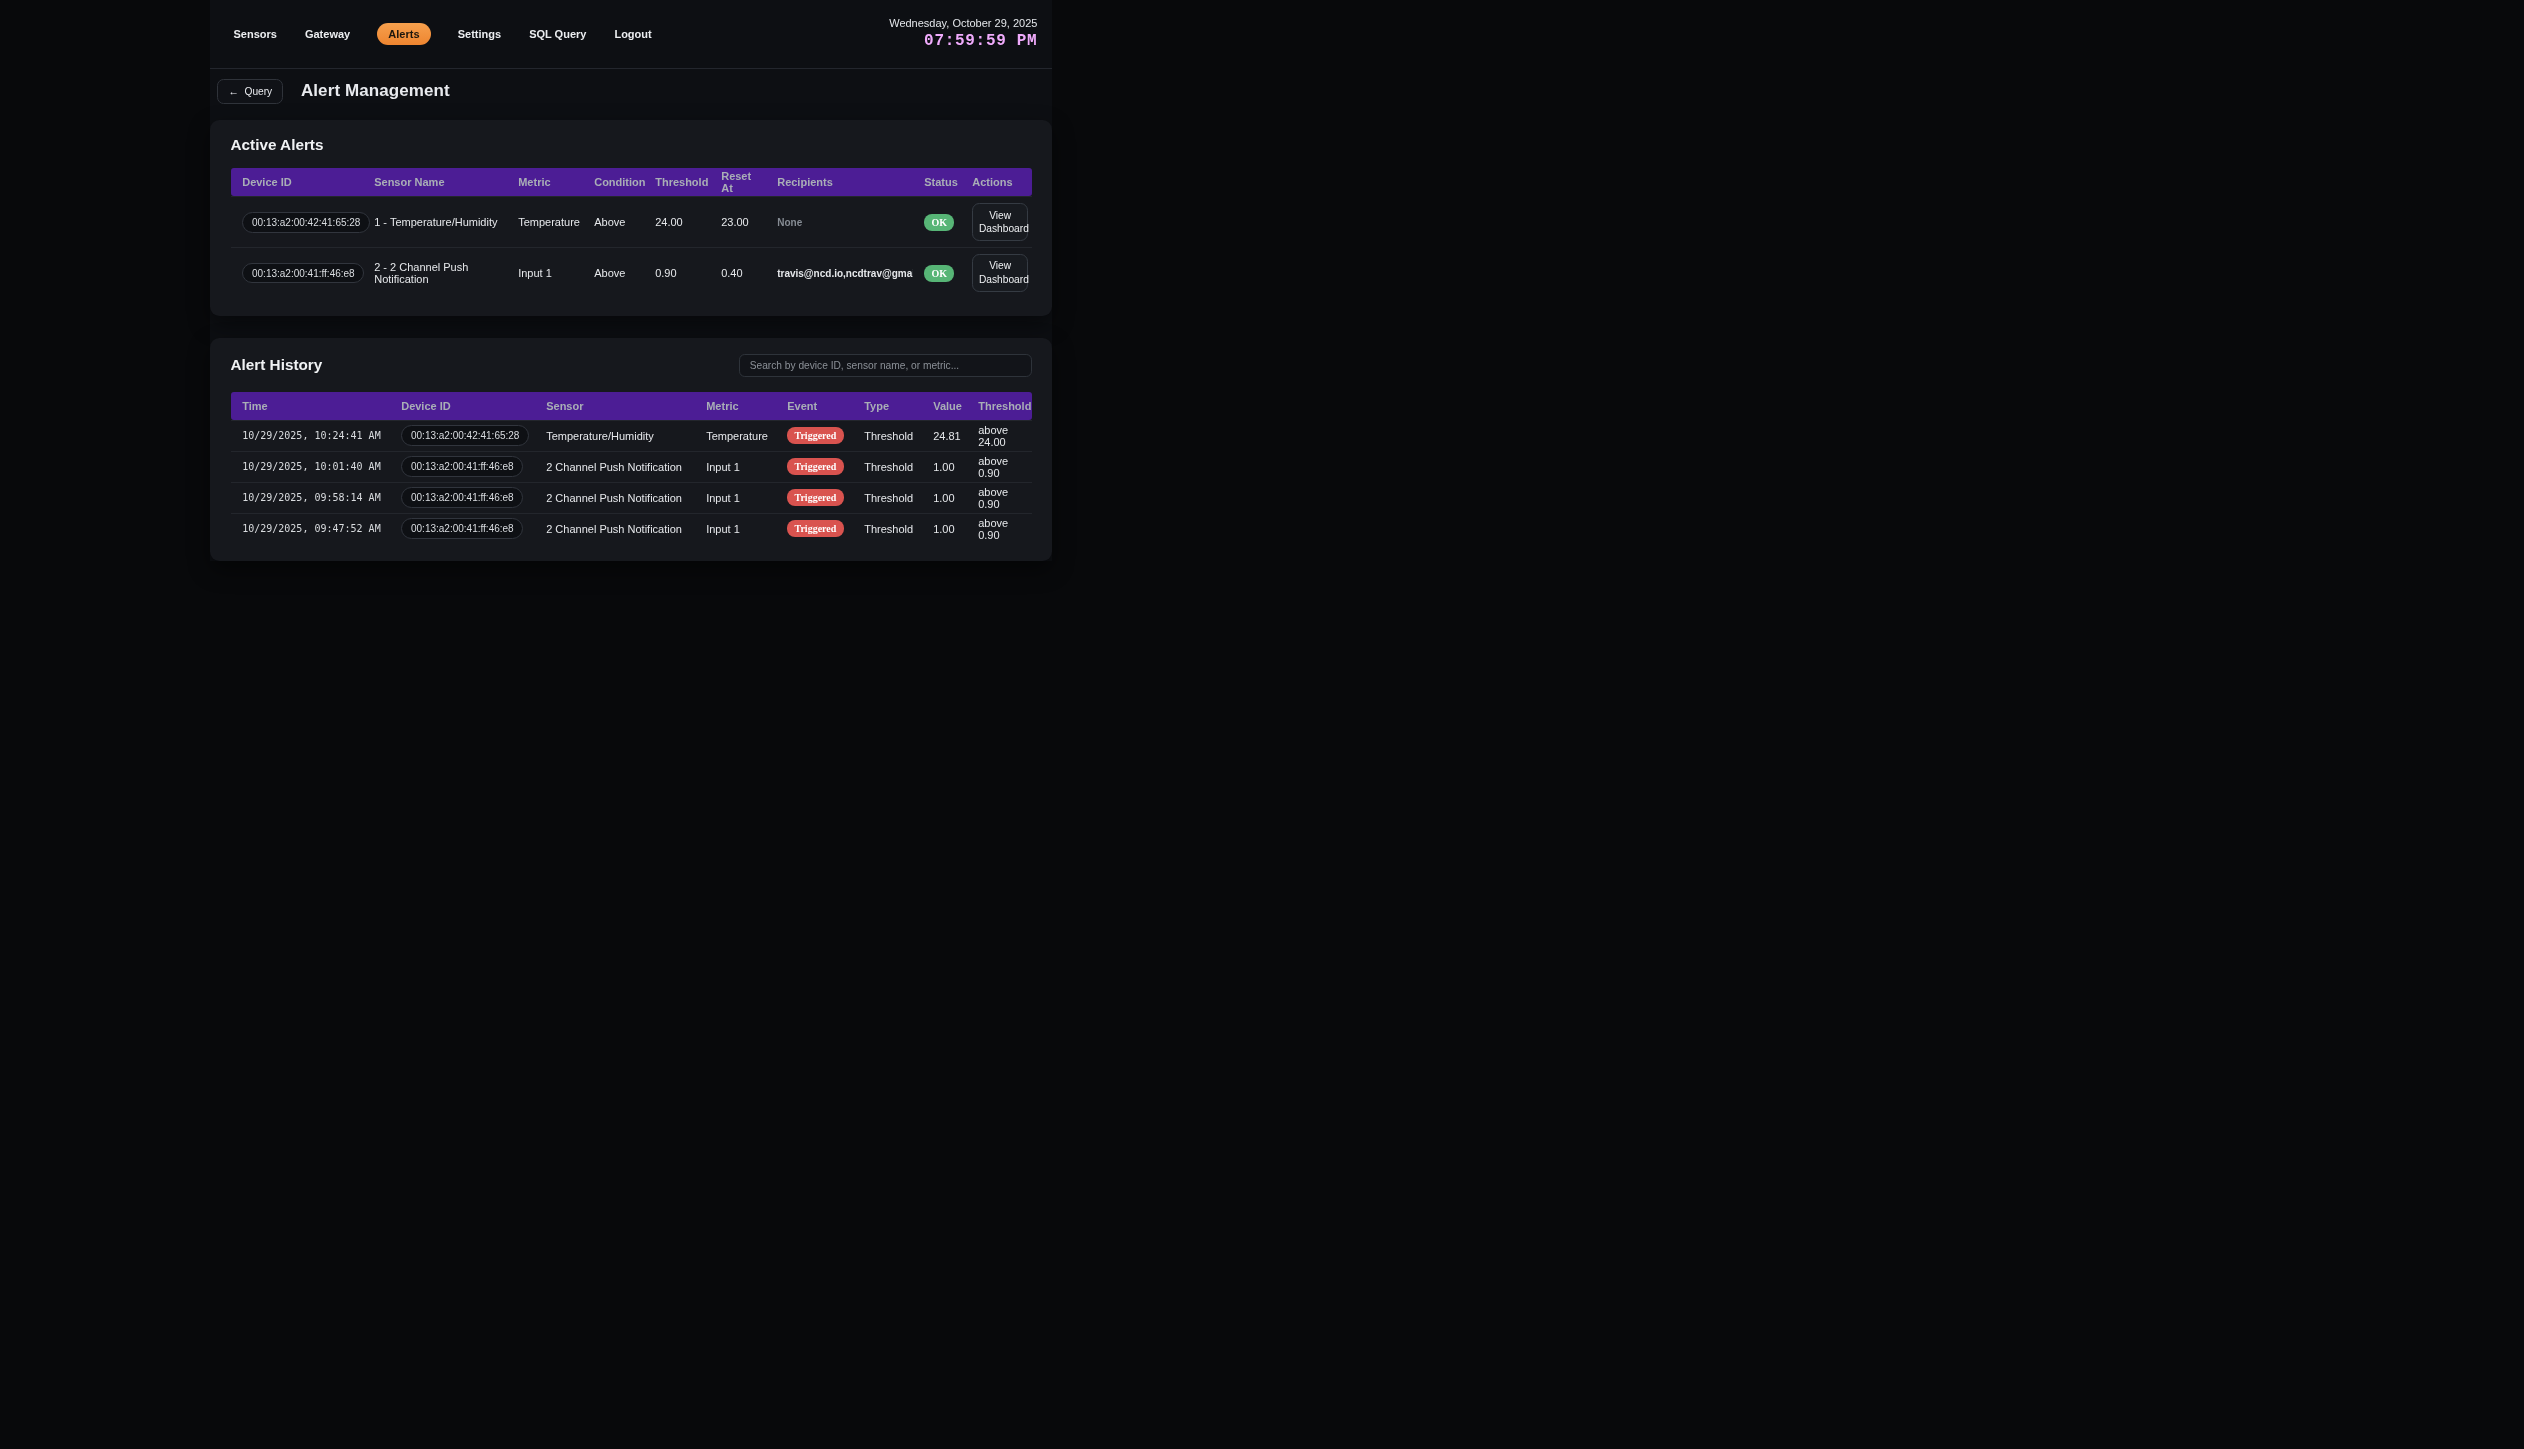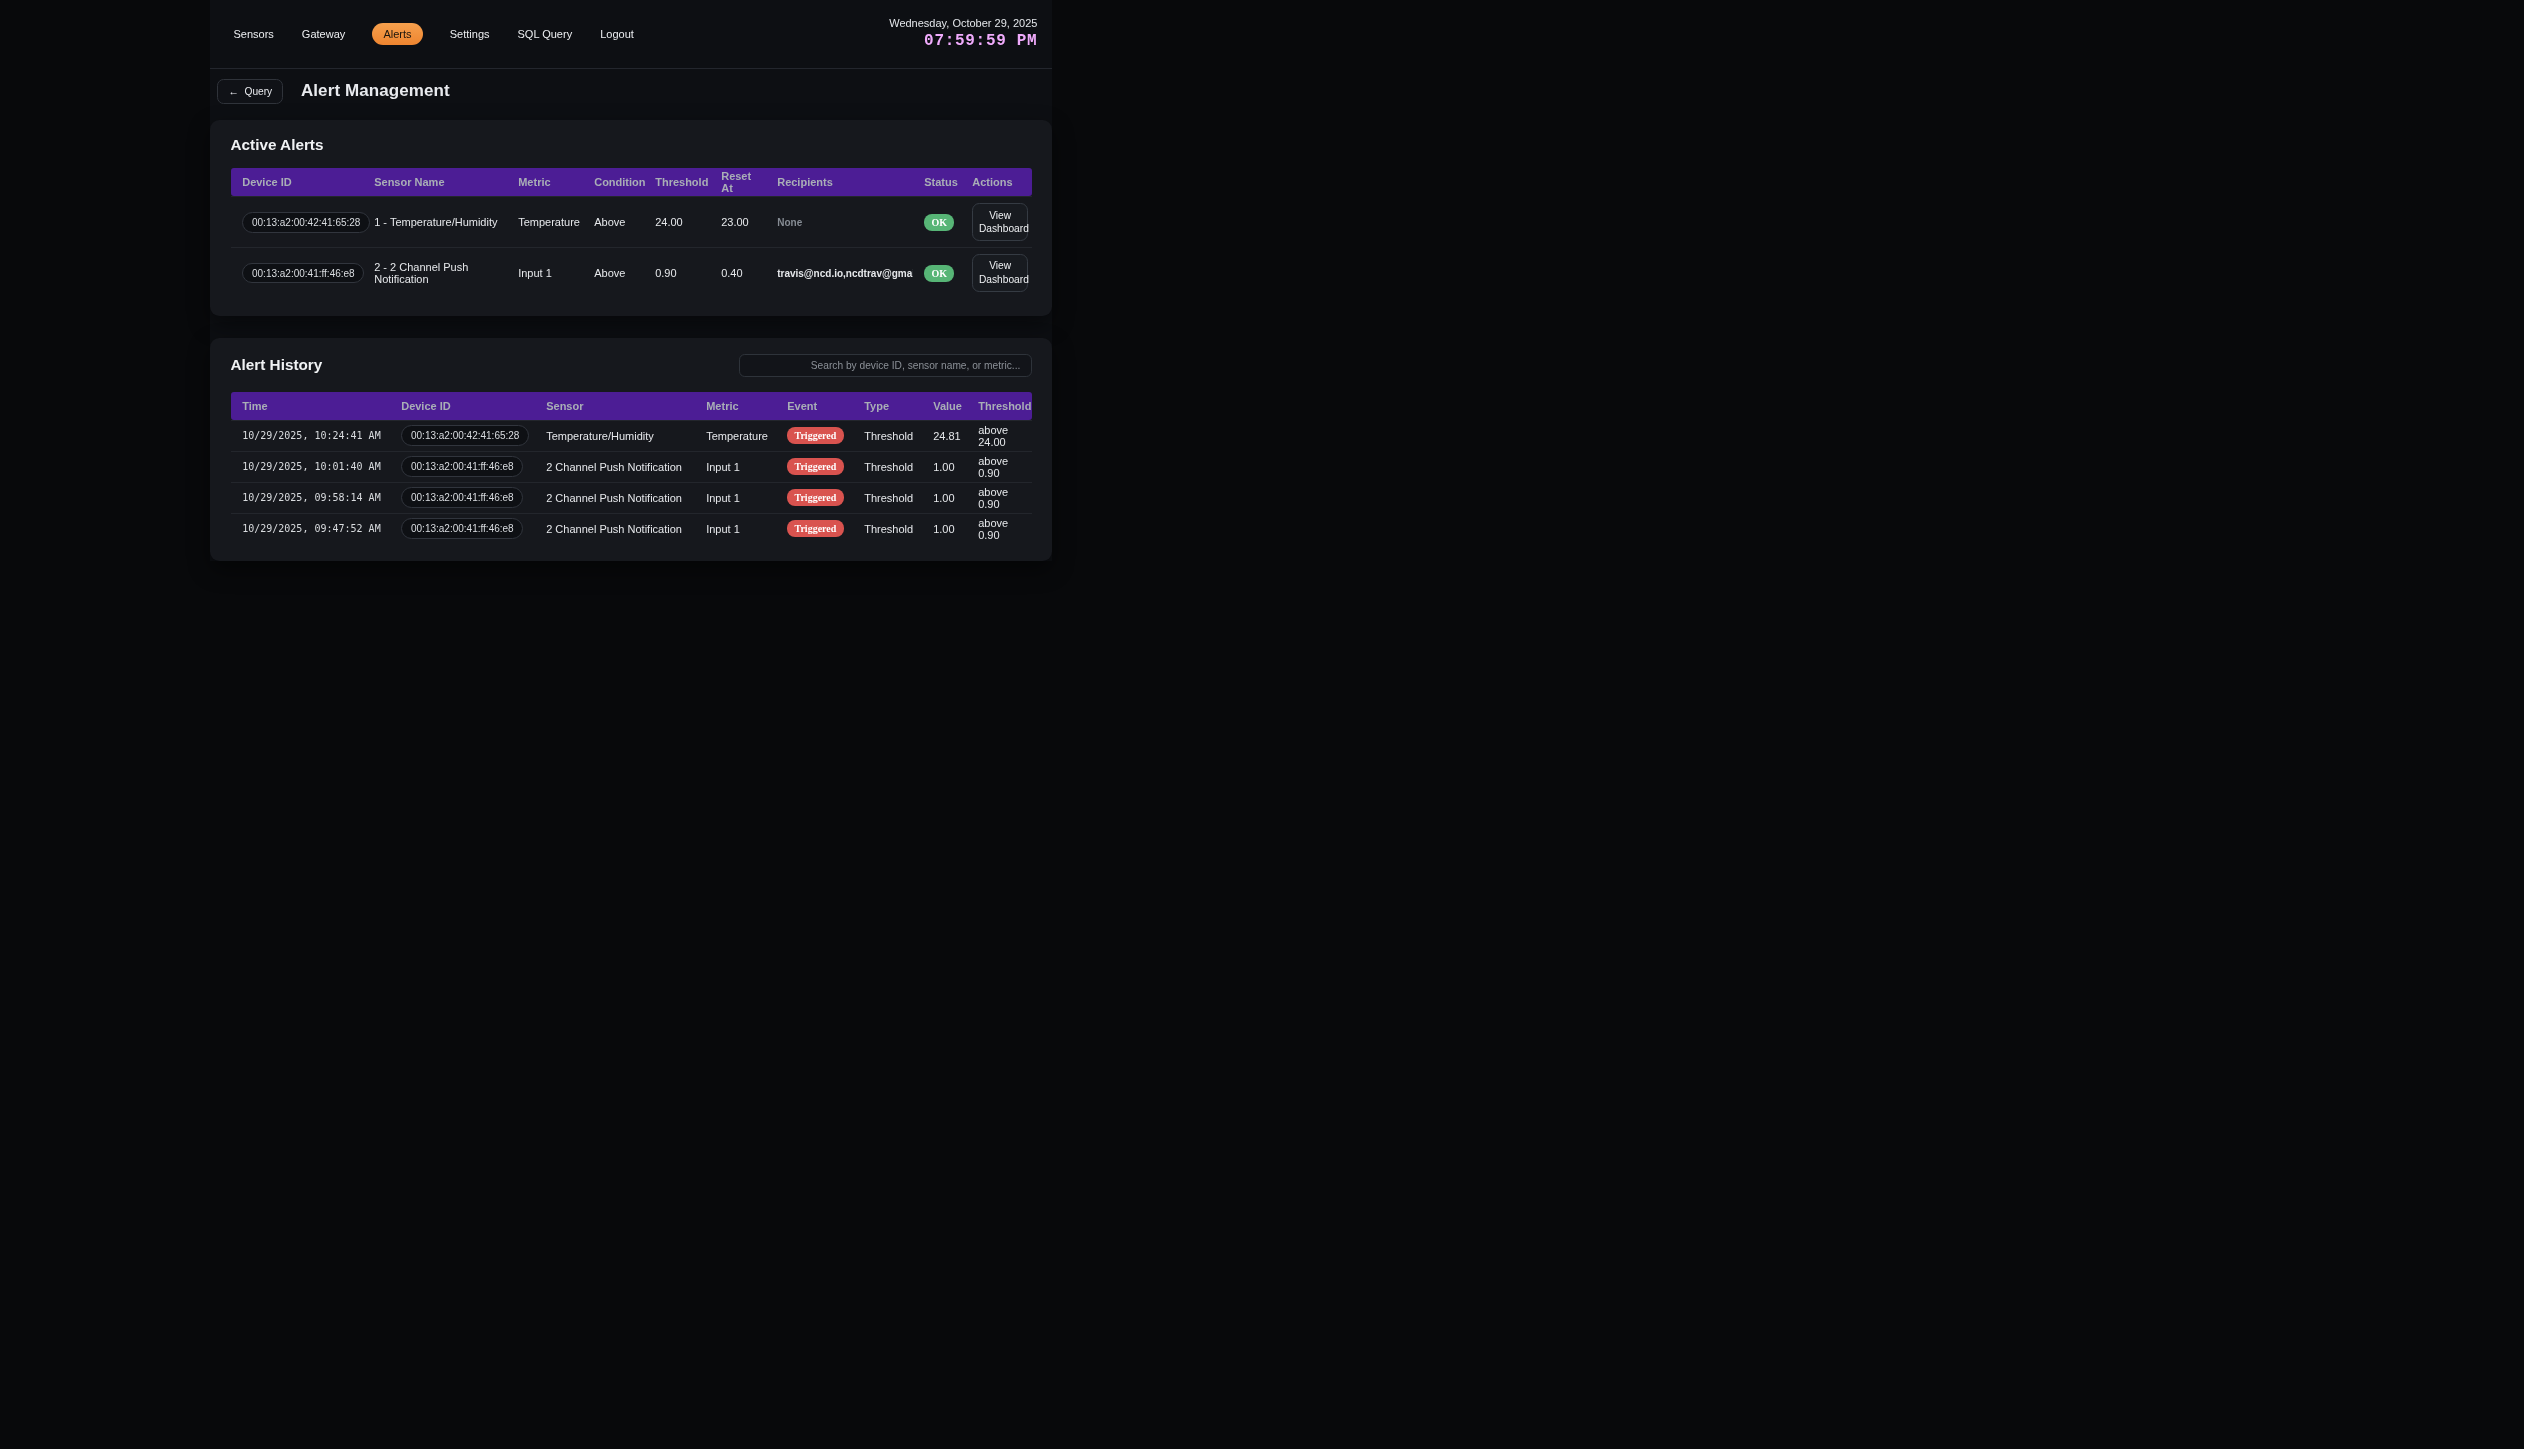--- a/index.html
+++ b/index.html
@@ -18,21 +18,21 @@
 
   
   .topbar {
     height:69px;
     display:flex; align-items:center; justify-content:space-between;
     border-bottom:0.7px solid #23262d;
     padding:0 14.6px 0 22px;
   }
   .nav { display:flex; align-items:center; gap:25px; }
   .nav-item {
-    font-size:11px; font-weight:normal; color:#eceef1;
+    font-size:11px; font-weight:bold; color:#eceef1;
     background:none; border:none; cursor:pointer;
     font-family:inherit; padding:5.1px 1.5px;
   }
   .nav-item.active {
     background:linear-gradient(180deg,#f6a04d,#ee8530);
     color:#1b150d;
     border-radius:730px;
     padding:5.1px 11.7px;
   }
   .clock { text-align:right; line-height:1.3; }
@@ -64,21 +64,21 @@
     box-shadow:0 8.8px 22px rgba(0,0,0,.45);
   }
   .card + .card { margin-top:22px; }
   .card-title { font-size:15.3px; font-weight:bold; color:#f0f2f4; }
   .card-head-row { display:flex; align-items:center; justify-content:space-between; }
 
   .search-input {
     width:293px; height:23.4px;
     background:#121419; color:#dfe2e6;
     border:0.7px solid #2e333a; border-radius:5.8px;
-    padding:0 10.2px; font-size:10.2px; font-family:inherit;text-align:right;
+    padding:0 10.2px; font-size:10.2px; font-family:inherit;
   }
   .search-input::placeholder { color:#8b9097; }
 
   
   .tbl { margin-top:14.6px; }
   .grid-row { display:grid; align-items:center; }
   .cols-active { grid-template-columns:132px 144px 76px 61px 66px 56px 147px 48px 1fr; }
   .cols-history { grid-template-columns:159px 145px 160px 81px 77px 69px 45px 1fr; }
   .tbl-header {
     background:#4c1d95; border-radius:2.9px;

